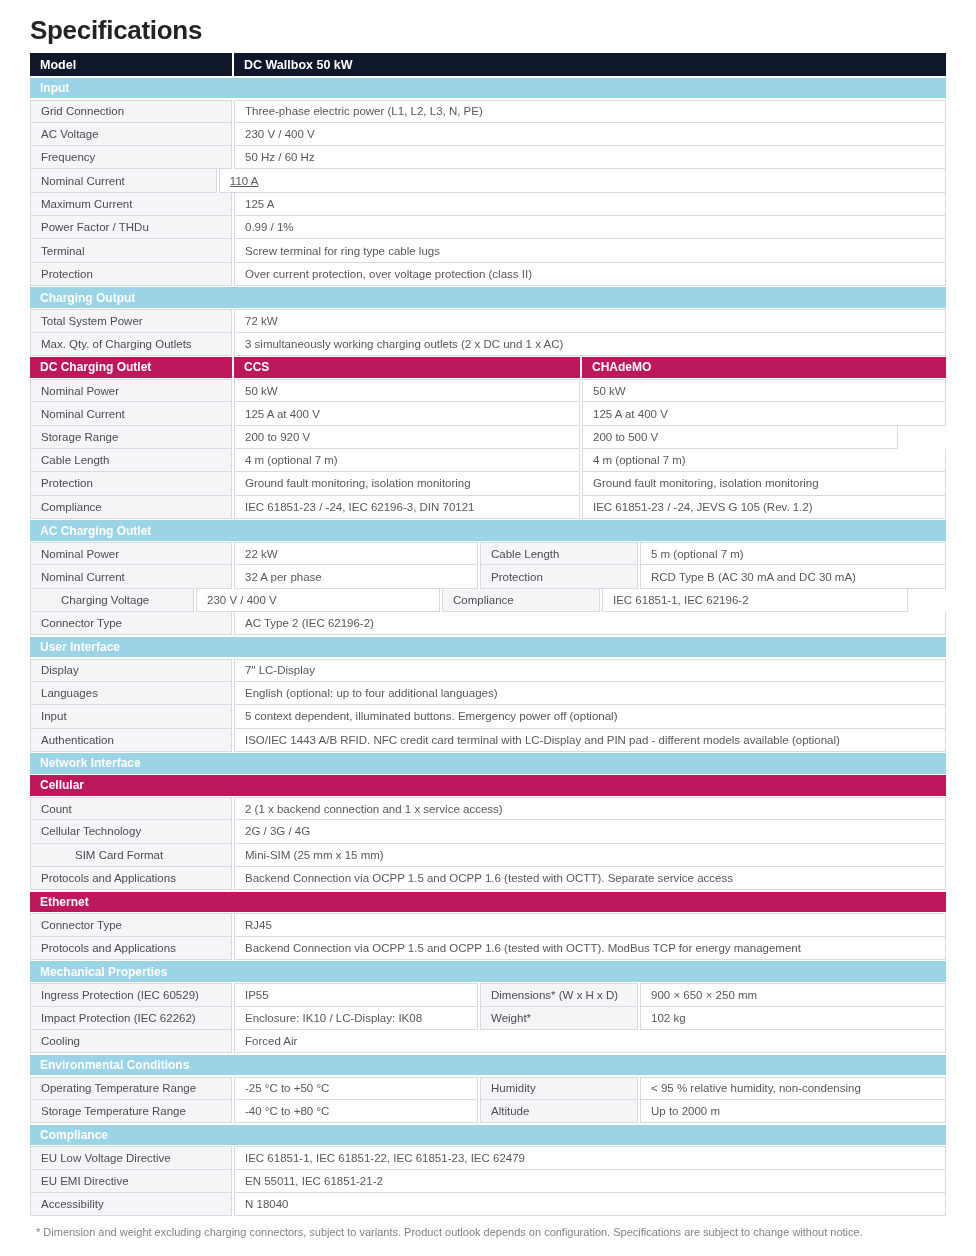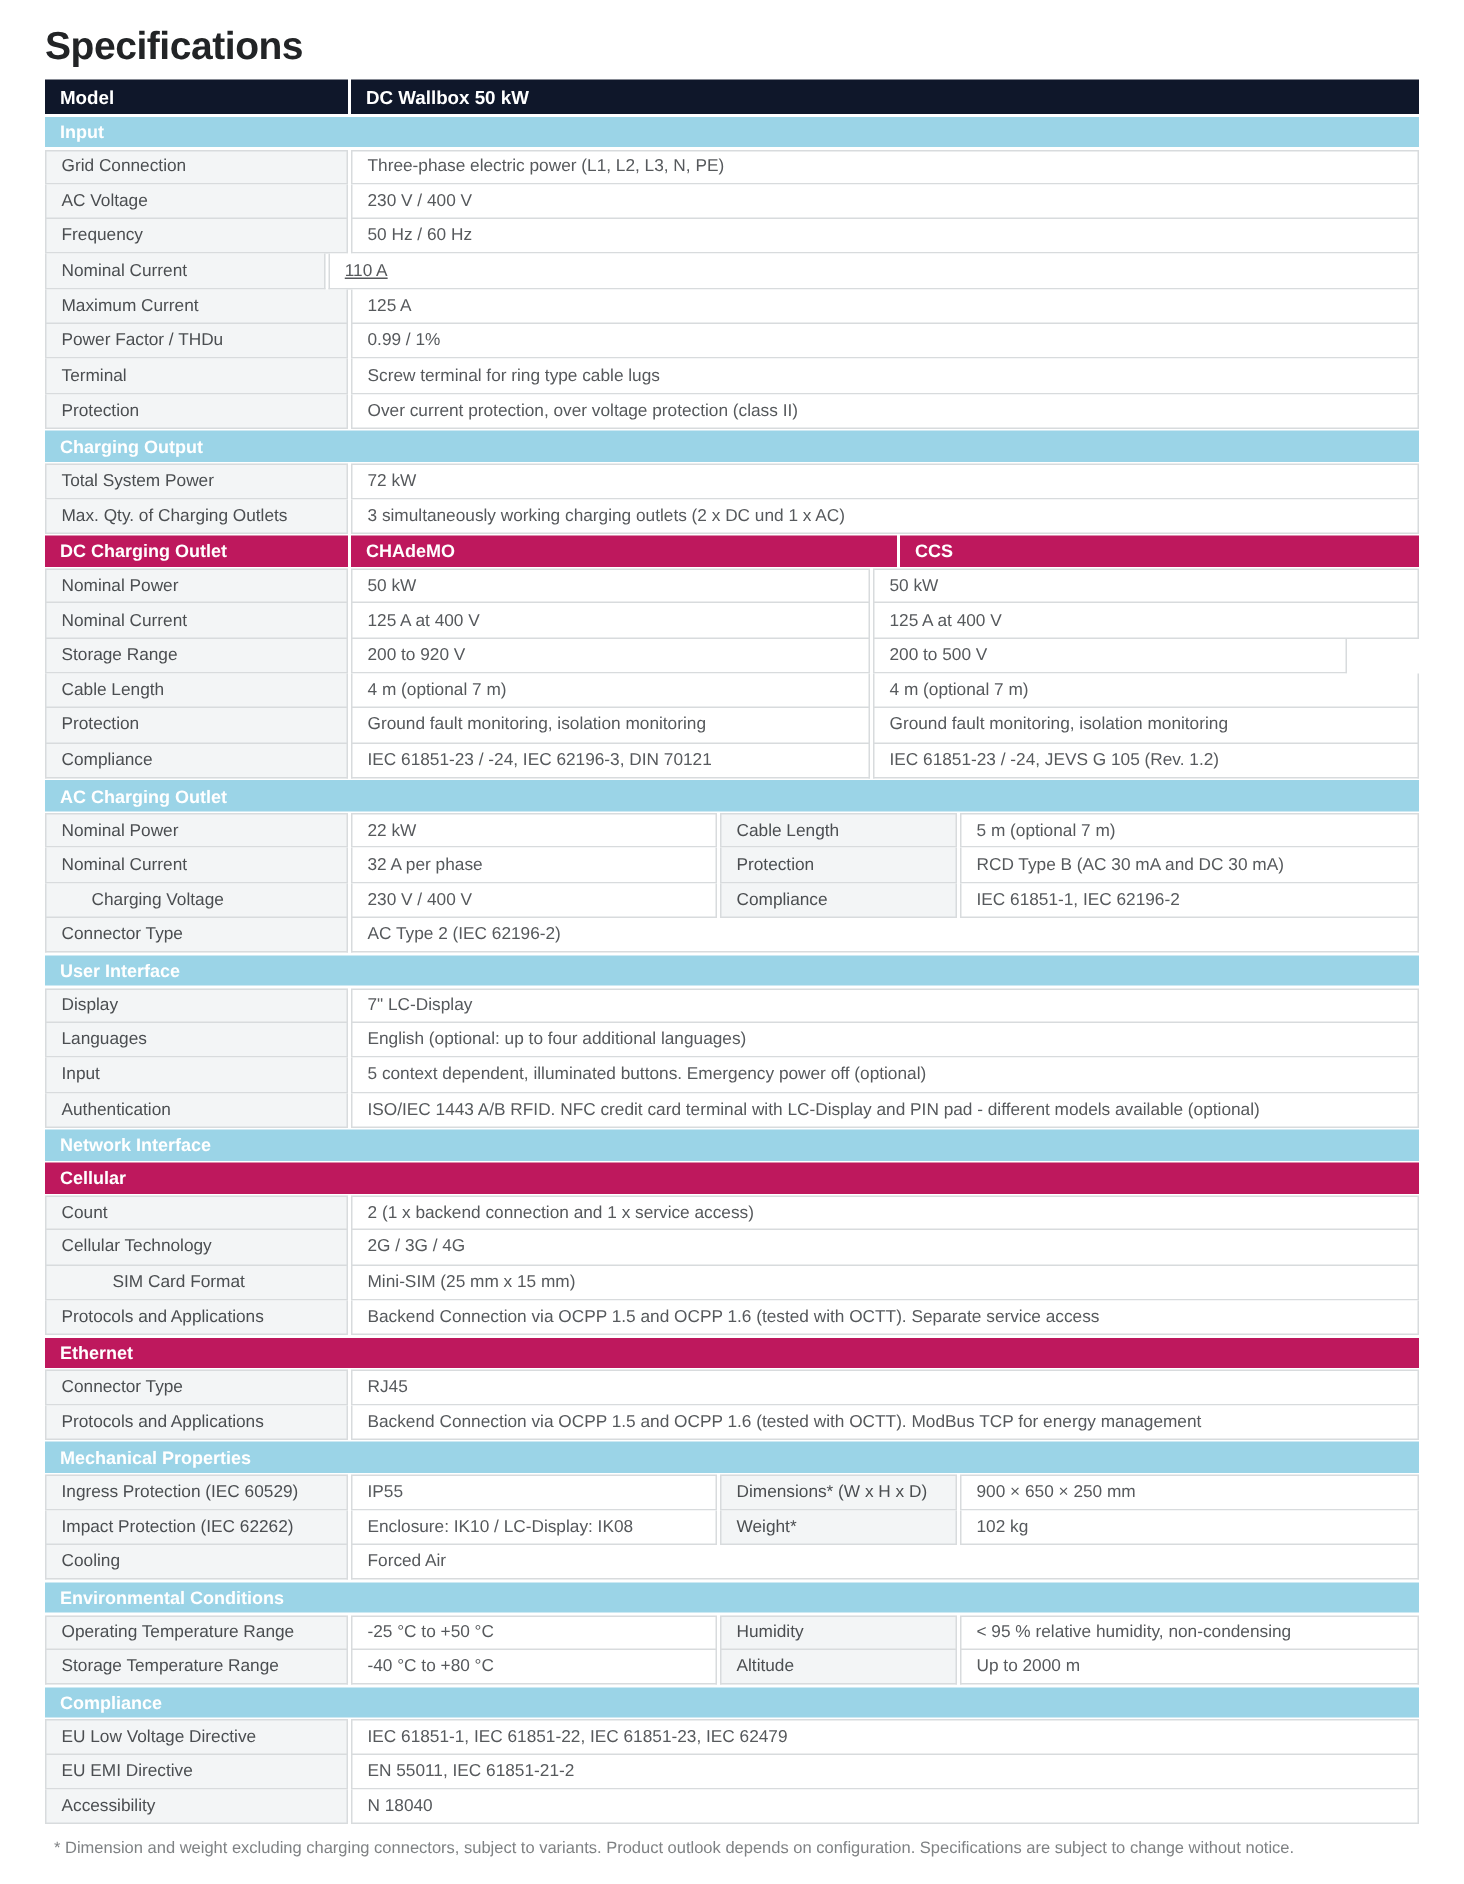--- a/index.html
+++ b/index.html
@@ -107,22 +107,22 @@
             <div class="cell value" style="width: 712px;">72 kW</div>
           </div>
           <div class="row">
             <div class="cell label" style="width: 202px;">Max. Qty. of Charging Outlets</div>
             <div class="cell value" style="width: 712px;">3 simultaneously working charging outlets (2 x DC und 1 x AC)</div>
           </div>
         </div>
         <div>
           <div class="bar bar-gray">
             <div class="bar-cell" style="width: 202px;">DC Charging Outlet</div>
+            <div class="bar-cell" style="width: 346px;">CCS</div>
             <div class="bar-cell" style="width: 364px;">CHAdeMO</div>
-            <div class="bar-cell" style="width: 346px;">CCS</div>
           </div>
           <div class="row">
             <div class="cell label" style="width: 202px;">Nominal Power</div>
             <div class="cell value" style="width: 346px;">50 kW</div>
             <div class="cell value" style="width: 364px;">50 kW</div>
           </div>
           <div class="row">
             <div class="cell label" style="width: 202px;">Nominal Current</div>
             <div class="cell value" style="width: 346px;">125 A at 400 V</div>
             <div class="cell value" style="width: 364px;">125 A at 400 V</div>
@@ -158,21 +158,21 @@
             <div class="cell label" style="width: 158px;">Cable Length</div>
             <div class="cell value" style="width: 306px;">5 m (optional 7 m)</div>
           </div>
           <div class="row">
             <div class="cell label" style="width: 202px;">Nominal Current</div>
             <div class="cell value" style="width: 244px;">32 A per phase</div>
             <div class="cell label" style="width: 158px;">Protection</div>
             <div class="cell value" style="width: 306px;">RCD Type B (AC 30 mA and DC 30 mA)</div>
           </div>
           <div class="row">
-            <div class="cell label" style="width: 202px; padding-left: 30px;">Charging Voltage</div>
+            <div class="cell label" style="width: 164px; padding-left: 30px;">Charging Voltage</div>
             <div class="cell value" style="width: 244px;">230 V / 400 V</div>
             <div class="cell label" style="width: 158px;">Compliance</div>
             <div class="cell value" style="width: 306px;">IEC 61851-1, IEC 62196-2</div>
           </div>
           <div class="row">
             <div class="cell label" style="width: 202px;">Connector Type</div>
             <div class="cell value" style="width: 712px;">AC Type 2 (IEC 62196-2)</div>
           </div>
         </div>
         <div>

